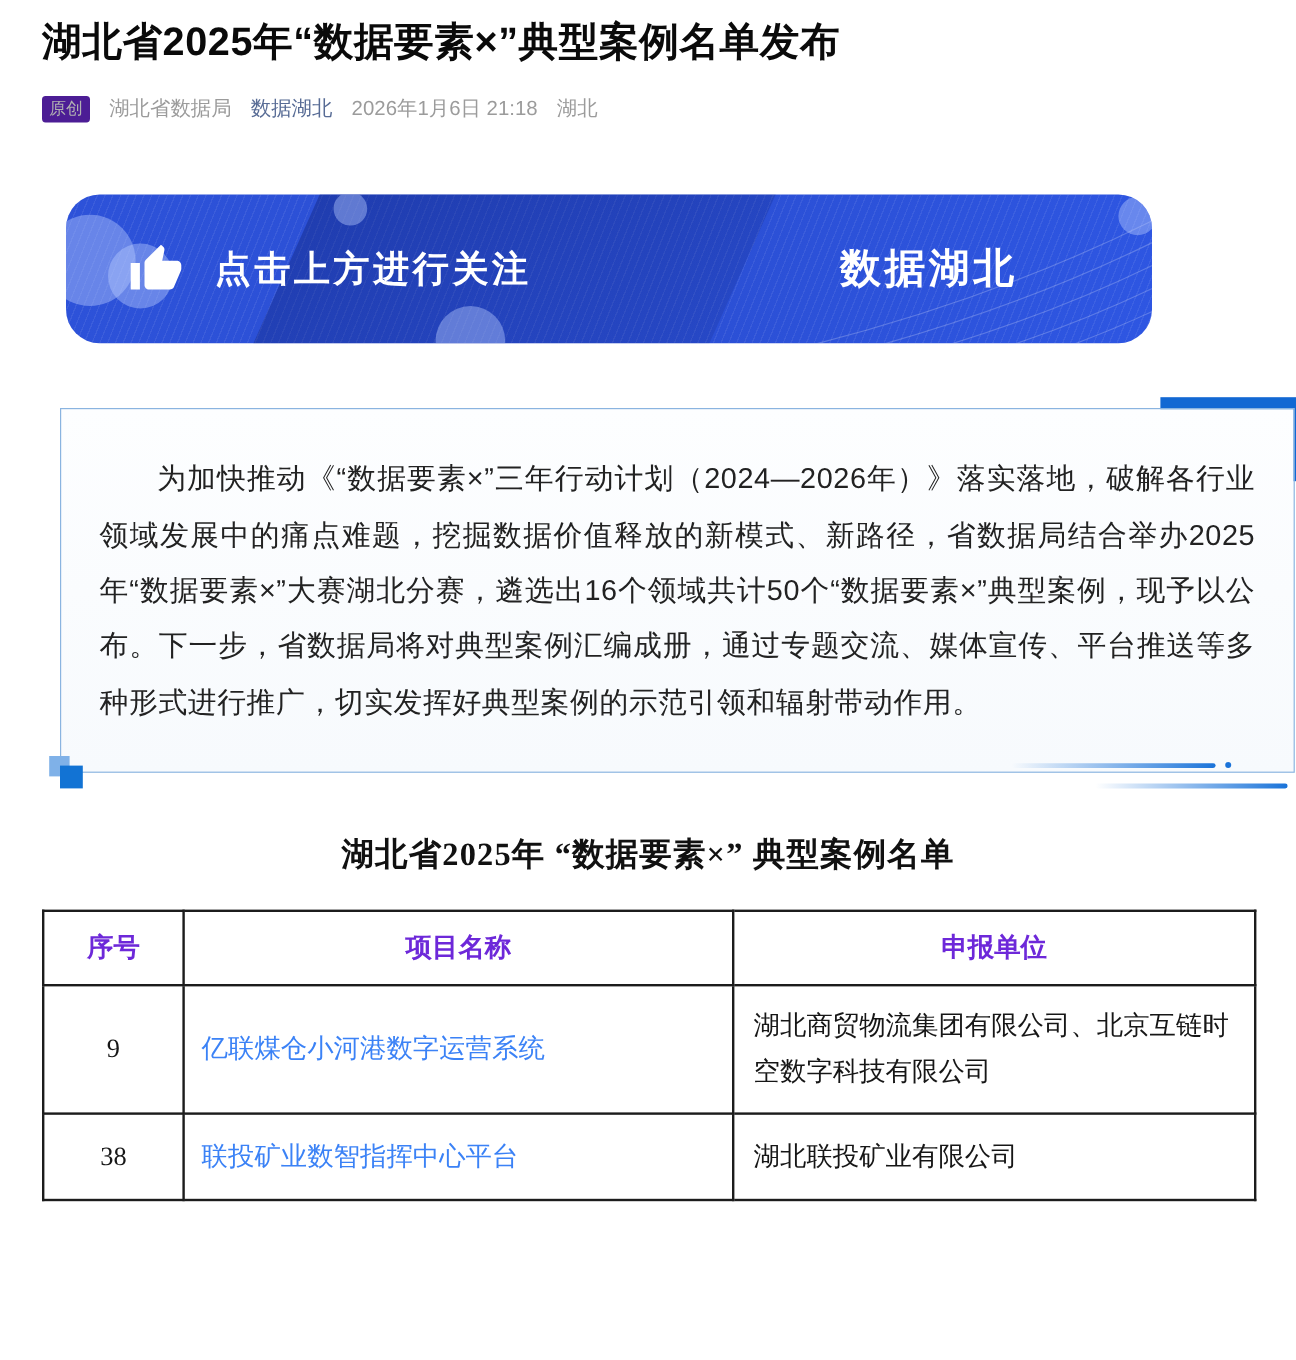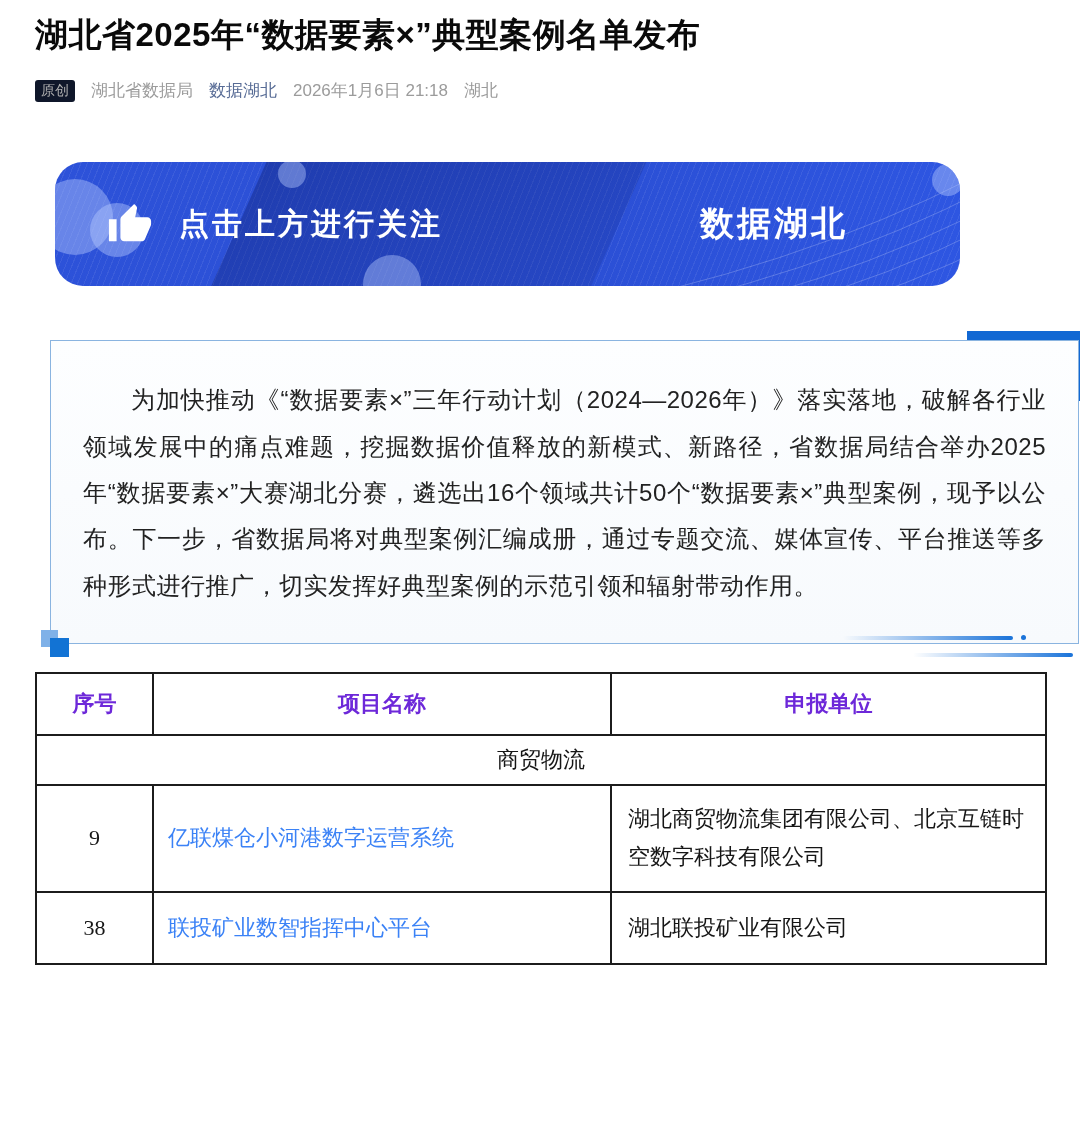--- a/index.html
+++ b/index.html
@@ -18,21 +18,21 @@
     font-weight: 700; color: #0a0a0a;
     letter-spacing: 0.5px;
   }
   .meta-row {
     margin-top: 24px;
     display: flex; align-items: center;
     font-size: 17px; color: #9b9b9b;
   }
   .meta-row > * { margin-right: 16px; }
   .badge-original {
-    background: #0f172a; color: #b1b1b1;
+    background: #4c1d95; color: #b1b1b1;
     font-size: 14px; padding: 2px 6px; border-radius: 3px;
   }
   .account-link { color: #576b95; font-weight: 500; text-decoration: none; cursor: pointer; }
 
   
   .banner {
     position: relative;
     margin: 60px 0 0 20px;
     width: 905px; height: 124px;
     border-radius: 28px;
@@ -224,38 +224,36 @@
     <div class="intro-box">
       <p class="intro-paragraph">为加快推动《“数据要素×”三年行动计划（2024—2026年）》落实落地，破解各行业领域发展中的痛点难题，挖掘数据价值释放的新模式、新路径，省数据局结合举办2025年“数据要素×”大赛湖北分赛，遴选出16个领域共计50个“数据要素×”典型案例，现予以公布。下一步，省数据局将对典型案例汇编成册，通过专题交流、媒体宣传、平台推送等多种形式进行推广，切实发挥好典型案例的示范引领和辐射带动作用。</p>
     </div>
     <div class="sq-light"></div>
     <div class="sq-dark"></div>
     <div class="grad-line-in"></div>
     <div class="grad-dot"></div>
     <div class="grad-line-out"></div>
   </div>
 
+  <h2 class="table-title">湖北省2025年 “数据要素×” 典型案例名单</h2>
 
   <table class="cases">
     <colgroup>
       <col class="c-no">
         <col class="c-project">
         <col class="c-org">
     </colgroup>
     <thead>
       <tr>
         <th class="head-cell">序号</th>
         <th class="head-cell">项目名称</th>
         <th class="head-cell">申报单位</th>
       </tr>
     </thead>
     <tbody>
-        <tr class="section-row">
-          <td colspan="3" class="section-cell">商贸物流</td>
-        </tr>
         <tr class="item-row">
           <td class="cell-no">9</td>
           <td class="cell-project">亿联煤仓小河港数字运营系统</td>
           <td class="cell-org">湖北商贸物流集团有限公司、北京互链时空数字科技有限公司</td>
         </tr>
         <tr class="item-row">
           <td class="cell-no">38</td>
           <td class="cell-project">联投矿业数智指挥中心平台</td>
           <td class="cell-org">湖北联投矿业有限公司</td>
         </tr>

